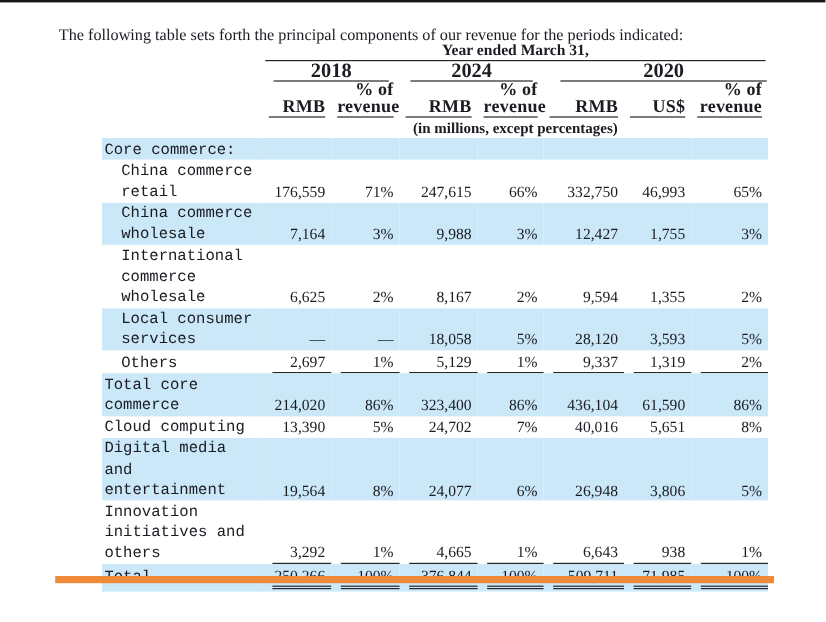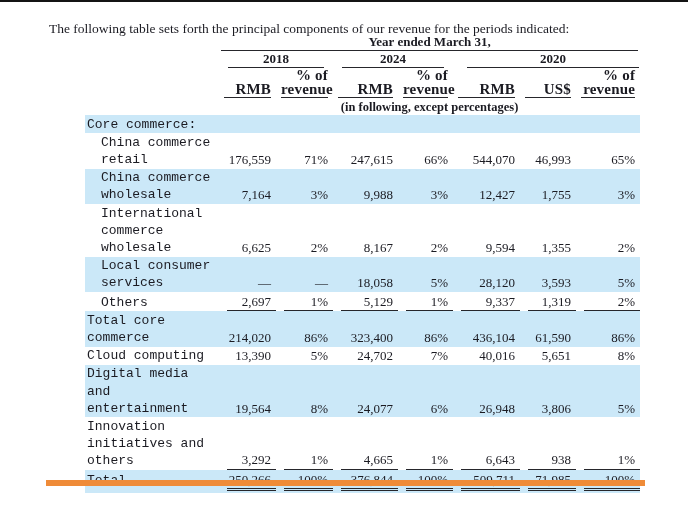--- a/index.html
+++ b/index.html
@@ -24,21 +24,21 @@
   col.c3{width:65px;} col.c4{width:55px;}
   col.c5{width:67px;} col.c6{width:56px;} col.c7{width:64px;}
   th,td{padding:0;vertical-align:bottom;font-weight:normal;}
   thead th{font-weight:bold;}
   .spanner-rule{
     margin:0 2px;border-bottom:1.5px solid #26262b;
     text-align:center;font-size:13px;font-weight:bold;line-height:16px;padding-bottom:0px;
   }
   .yr-rule{
     margin:0 9px;border-bottom:1.5px solid #26262b;
-    text-align:center;font-size:13px;font-weight:bold;line-height:16px;
+    text-align:center;font-size:17px;font-weight:bold;line-height:16px;
   }
   .yr-rule.last{margin-left:14px;margin-right:1px;}
   .ch-rule{
     margin:0 5px;border-bottom:1.5px solid #26262b;
     text-align:right;font-size:15px;line-height:14px;padding-bottom:1px;
     letter-spacing:0.2px;
   }
   .units{
     text-align:center;font-size:12.5px;font-weight:bold;line-height:16px;padding-top:1px;
   }
@@ -120,21 +120,21 @@
           </th>
           <th>
             <div class="ch-rule">US$</div>
           </th>
           <th>
             <div class="ch-rule">% of revenue</div>
           </th>
         </tr>
       <tr>
         <td></td>
-        <td colspan="7" class="units">(in following, except percentages)</td>
+        <td colspan="7" class="units">(in millions, except percentages)</td>
       </tr>
     </thead>
     <tbody id="tbody">
         <tr>
           <td class="lbl">Core commerce:</td>
           <td>
             <div class="num"></div>
           </td>
           <td>
             <div class="num"></div>
@@ -163,21 +163,21 @@
           <td>
             <div class="num">71%</div>
           </td>
           <td>
             <div class="num">247,615</div>
           </td>
           <td>
             <div class="num">66%</div>
           </td>
           <td>
-            <div class="num">544,070</div>
+            <div class="num">332,750</div>
           </td>
           <td>
             <div class="num">46,993</div>
           </td>
           <td>
             <div class="num">65%</div>
           </td>
         </tr>
         <tr>
           <td class="lbl ind">China commerce wholesale</td>

